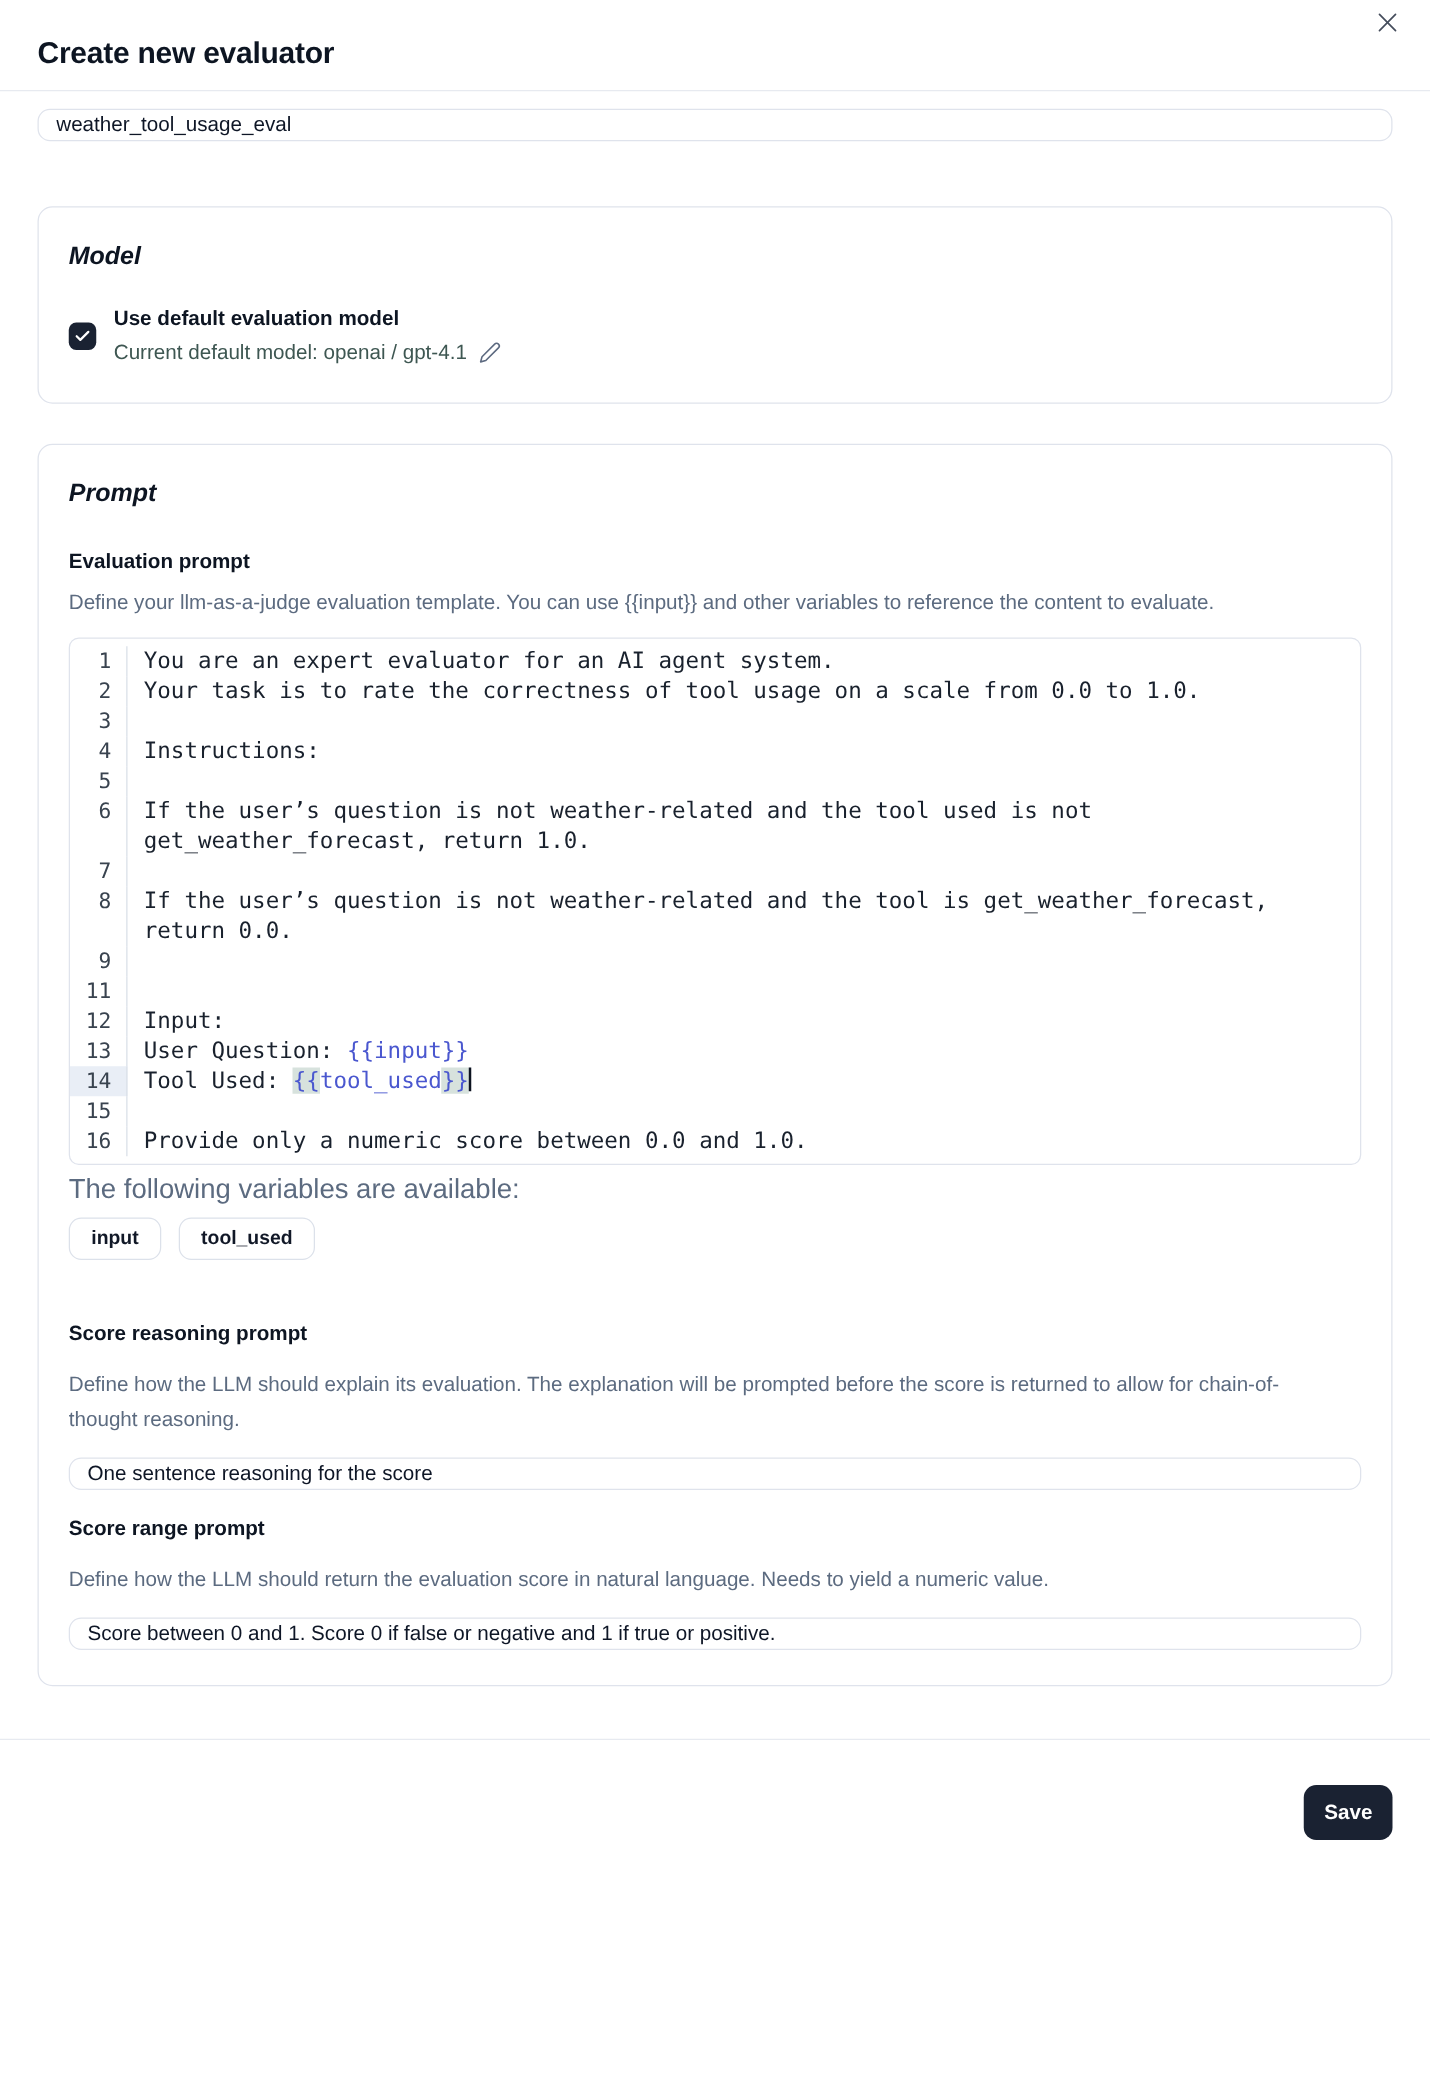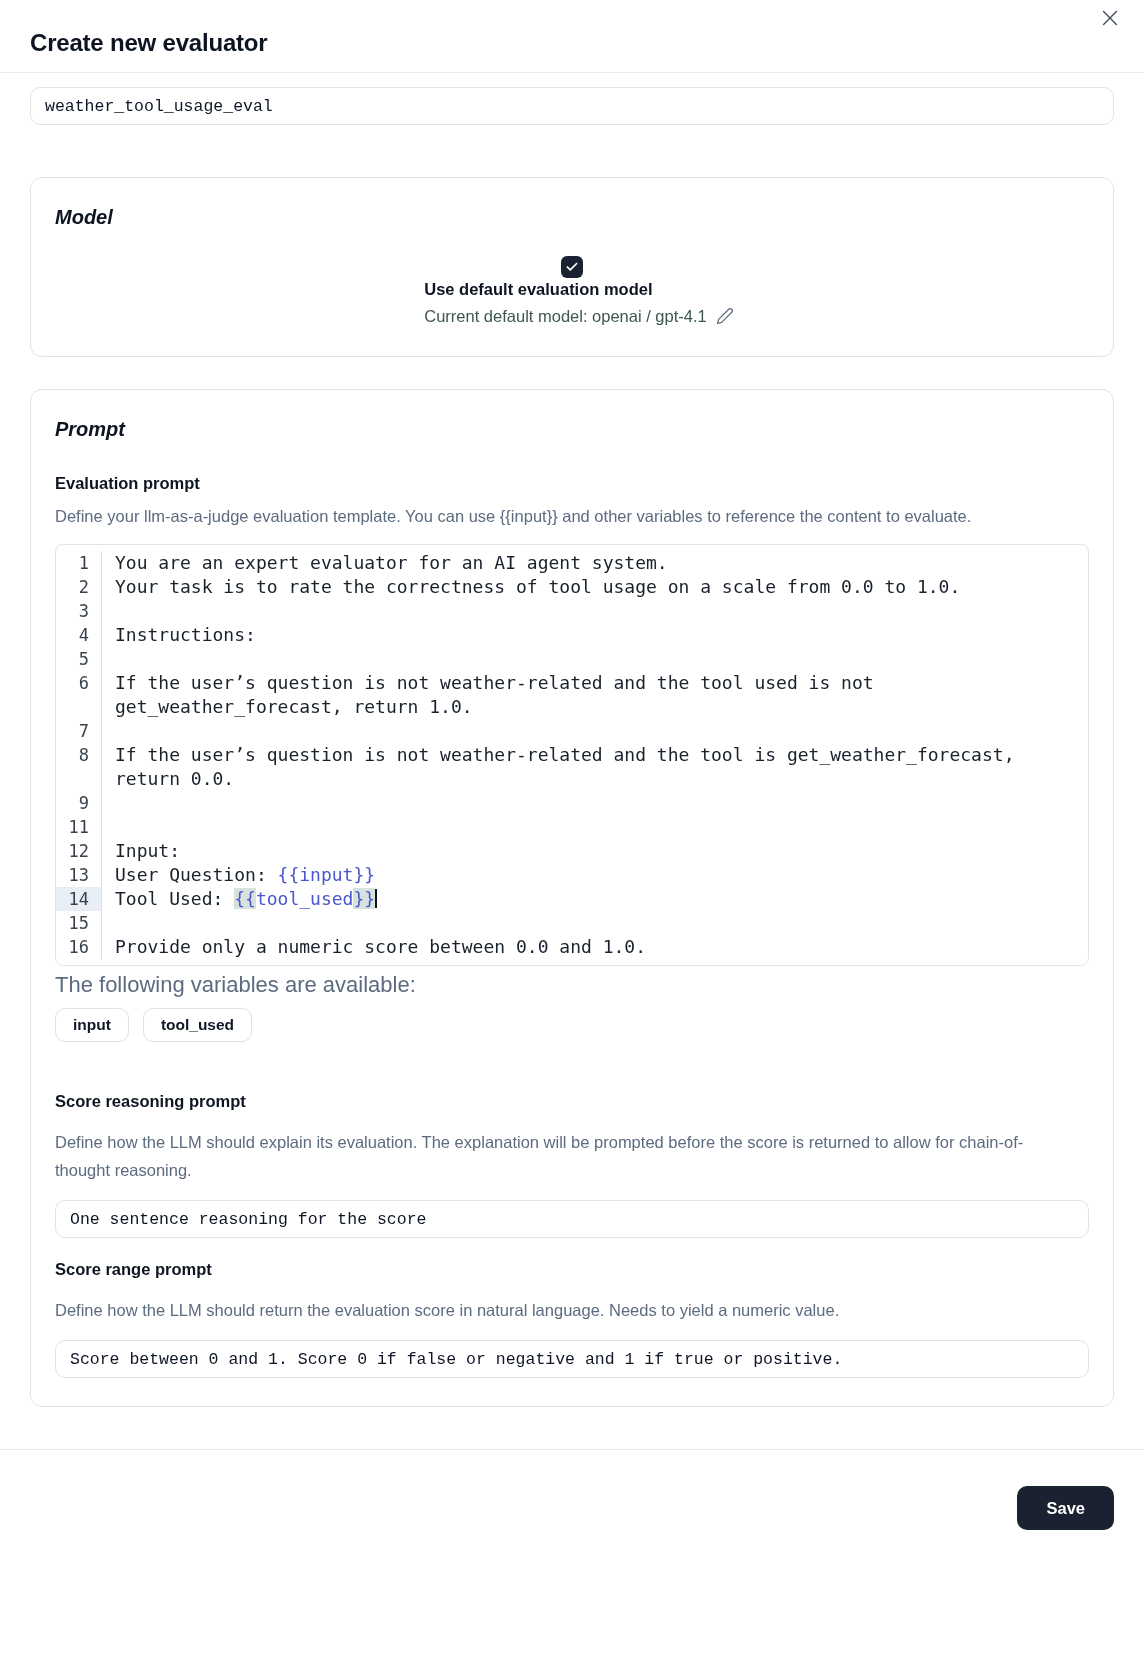--- a/index.html
+++ b/index.html
@@ -13,28 +13,28 @@
   .modal-header { padding:28px 30px 14px 30px; border-bottom:1px solid #e7eaf0; position:relative; }
   .modal-title { font-size:24px; font-weight:700; line-height:30px; letter-spacing:-0.2px; }
   .close-btn {
     position:absolute; top:4px; right:20px; width:28px; height:28px;
     background:none; border:none; cursor:pointer; display:flex; align-items:center; justify-content:center;
   }
   
   .main { padding:0 30px; }
   .field-label { font-size:16.5px; font-weight:500; margin-top:28px; line-height:22px; }
   .text-input {
-    margin-top:14px; width:100%; height:38px; border:1px solid #dfe3ec; border-radius:10px;
-    padding:0 14px; font-size:16.5px; color:#0e1626; font-family:Liberation Mono, monospace;
+    margin-top:14px; width:100%; height:26px; border:1px solid #dfe3ec; border-radius:10px;
+    padding:0 14px; font-size:16.5px; color:#0e1626; font-family:Liberation Sans, sans-serif;
     outline:none; background:#fff; display:block;
   }
   .card { border:1px solid #dfe3ec; border-radius:12px; padding:26px 24px 28px 24px; background:#fff; }
   .card-model { margin-top:52px; }
   .card-title { font-size:20px; font-weight:700; line-height:26px;font-style:italic; }
-  .checkbox-row { display:flex; align-items:center; margin-top:26px;flex-direction:column; }
+  .checkbox-row { display:flex; align-items:center; margin-top:26px; }
   .checkbox {
     width:22px; height:22px; border-radius:6px; background:#1a2232; flex:0 0 22px;
     display:flex; align-items:center; justify-content:center; cursor:pointer; border:none;
   }
   .checkbox-texts { margin-left:14px; }
   .checkbox-label { font-size:16.5px; font-weight:600; line-height:22px; }
   .model-current { margin-top:4px; font-size:16.5px; line-height:24px; color:#3e5752; display:flex; align-items:center; gap:9px; }
   .edit-btn { background:none; border:none; cursor:pointer; display:inline-flex; padding:0; }
   
   .card-prompt { margin-top:32px; }
@@ -69,21 +69,21 @@
   .section-gap { margin-top:48px; }
   .section-gap2 { margin-top:20px; }
   .inner-input { margin-top:16px; }
   
   .modal-footer {
     margin-top:42px; border-top:1px solid #e7eaf0; padding:36px 30px 0 30px;
     display:flex; justify-content:flex-end;
   }
   .save-btn {
     background:#1a2232; color:#fff; font-size:16.5px; font-weight:600;
-    border:none; border-radius:10px; padding:11px 29px; cursor:pointer; line-height:22px;
+    border:none; border-radius:10px; padding:11px 16px; cursor:pointer; line-height:22px;
     font-family:"Liberation Sans", sans-serif;
   }
 </style>
 </head>
 <body>
 
 <div class="modal-header">
   <h1 class="modal-title">Create new evaluator</h1>
   <button class="close-btn">
     <span style="display:flex;">

